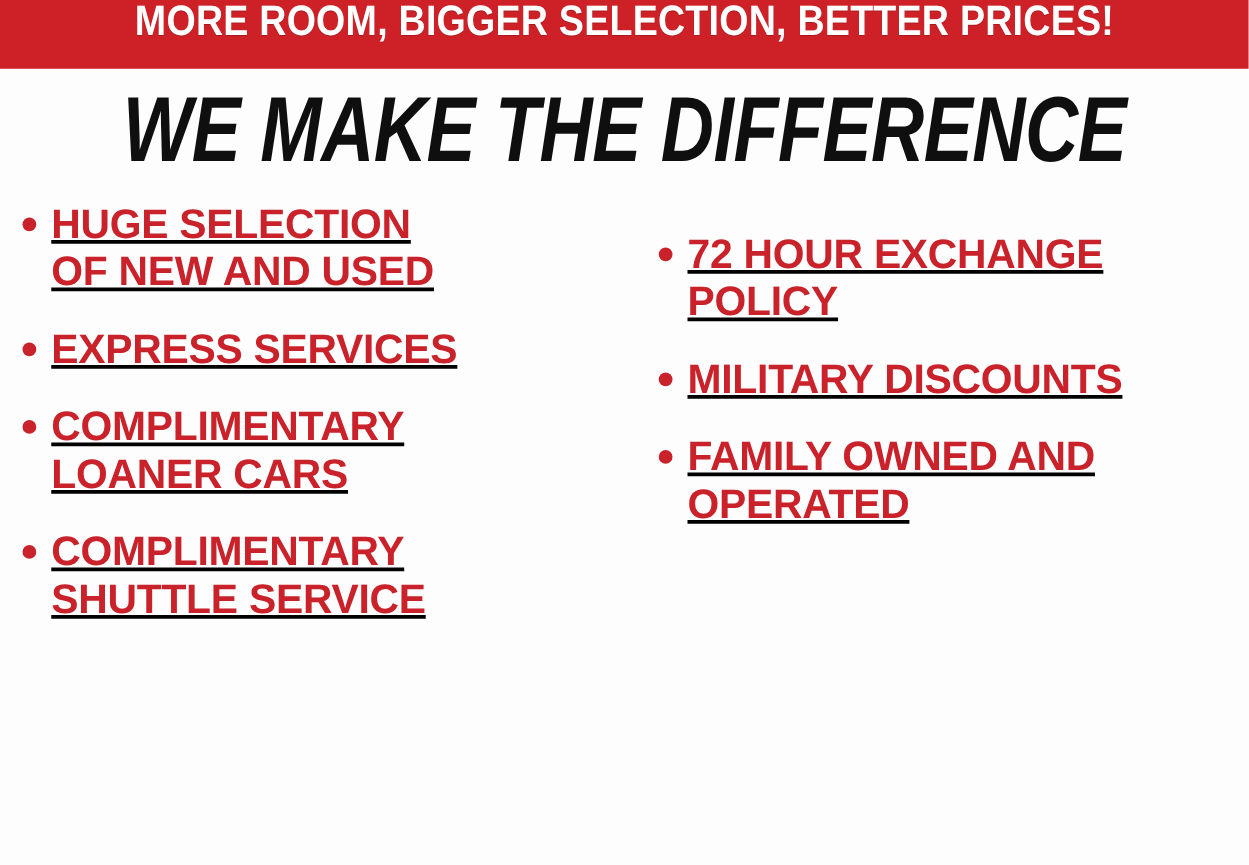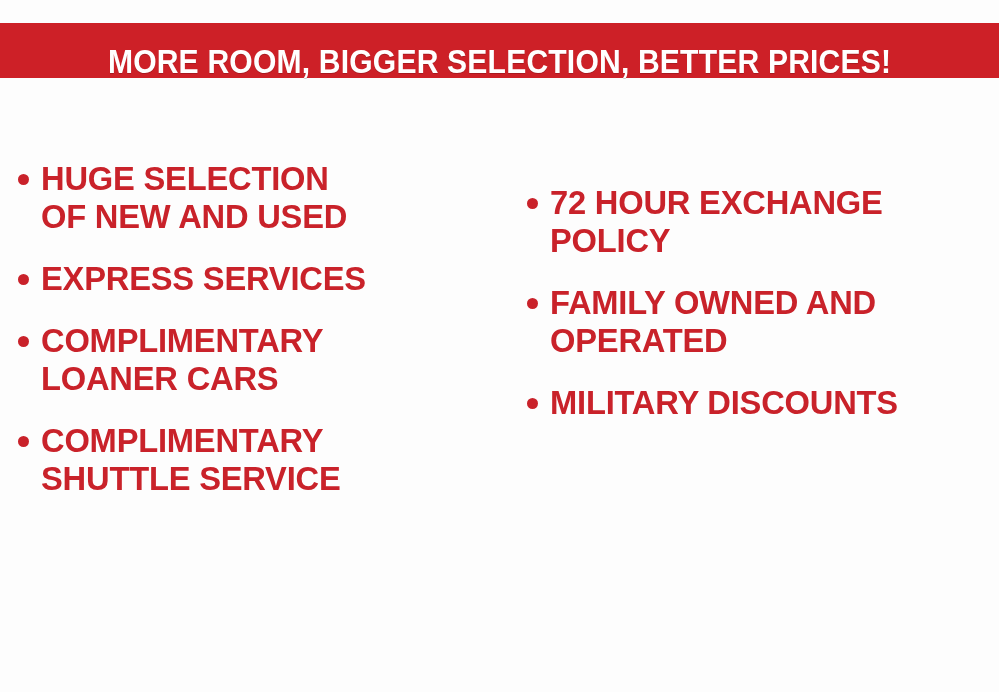--- a/index.html
+++ b/index.html
@@ -24,24 +24,23 @@
 
   
   .banner {
     position: absolute;
     left: 0;
     top: 0;
     width: 999px;
     height: 55px;
     background: #cd2027;
     display: flex;
-    align-items: flex-end;
+    align-items: flex-start;
     justify-content: center;
     box-sizing: border-box;
-    margin-top: 23px;
   }
   .banner-text {
     color: #ffffff;
     font-family: "Liberation Sans", sans-serif;
     font-weight: bold;
     font-size: 34px;
     line-height: 34px;
     letter-spacing: 0.2px;
     white-space: nowrap;
     transform: scaleX(0.885);
@@ -73,20 +72,21 @@
 
   
   .columns {
     position: absolute;
     left: 0;
     top: 160px;
     width: 999px;
     height: 532px;
     display: flex;
     align-items: flex-start;
+    text-decoration: underline;
   }
   .col {
     box-sizing: border-box;
     position: relative;
   }
   .col-left {
     width: 506px;
     padding-left: 18px;
   }
   .col-right {
@@ -126,20 +126,23 @@
 </style>
 </head>
 <body>
 
 <div id="page">
 
   <div class="banner">
     <span class="banner-text">MORE ROOM, BIGGER SELECTION, BETTER PRICES!</span>
   </div>
 
+  <div class="headline">
+    <span class="headline-text">WE MAKE THE DIFFERENCE</span>
+  </div>
 
   <div class="columns">
 
     <div class="col col-left">
 
       <div class="bullet-item tall">
         <span class="bullet-dot"></span>
         <span class="bullet-label">HUGE SELECTION
 OF NEW AND USED</span>
       </div>
@@ -167,29 +170,29 @@
     <div class="col col-right">
 
       <div class="bullet-item tall">
         <span class="bullet-dot"></span>
         <span class="bullet-label">72 HOUR EXCHANGE
 POLICY</span>
       </div>
 
 
 
+      <div class="bullet-item">
+        <span class="bullet-dot"></span>
+        <span class="bullet-label">MILITARY DISCOUNTS</span>
+      </div>
+
       <div class="bullet-item tall">
         <span class="bullet-dot"></span>
         <span class="bullet-label">FAMILY OWNED AND
 OPERATED</span>
-      </div>
-
-      <div class="bullet-item">
-        <span class="bullet-dot"></span>
-        <span class="bullet-label">MILITARY DISCOUNTS</span>
       </div>
 
 
     </div>
 
   </div>
 
 </div>
 
 </body></html>

